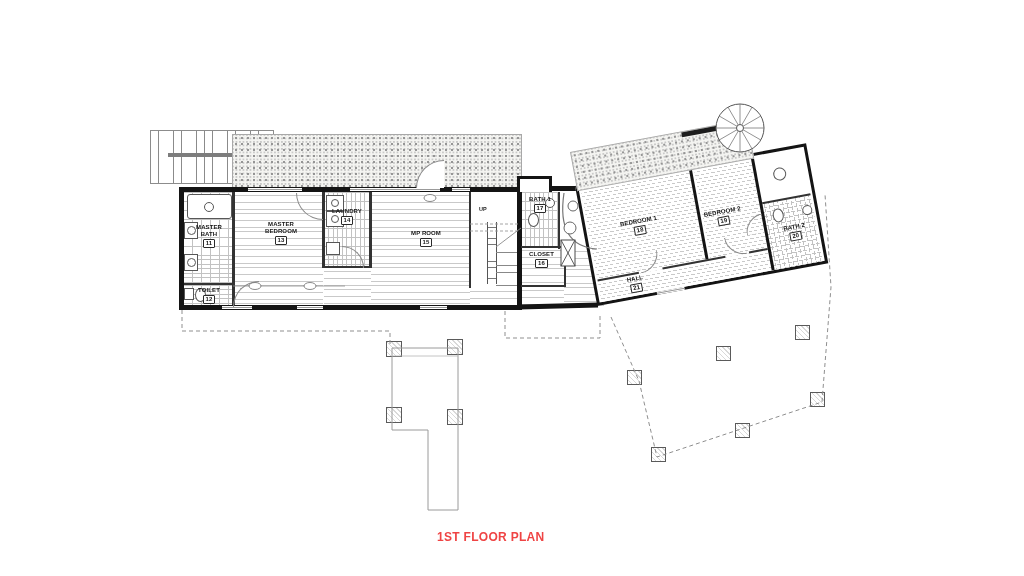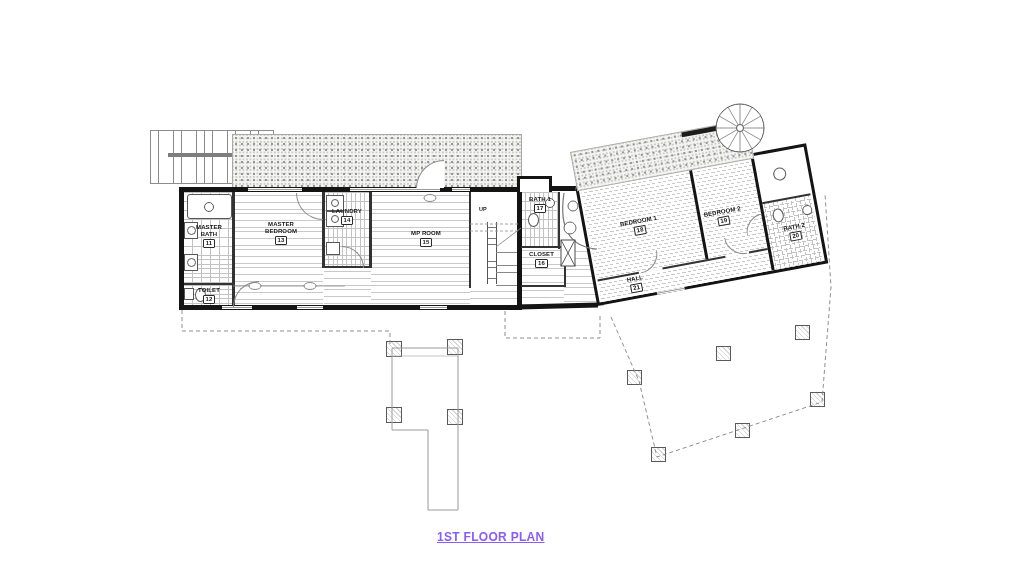--- a/index.html
+++ b/index.html
@@ -37,21 +37,21 @@
   
   .post{width:13px;height:13px;border:1px solid #5a5a5a;
         background:repeating-linear-gradient(45deg,#fff 0 2.5px,#d9d9d9 2.5px 3.4px);}
   
   .rlabel{display:flex;flex-direction:column;align-items:center;z-index:30;
           font-size:6px;line-height:7px;font-weight:bold;color:#151515;
           letter-spacing:.1px;text-align:center;}
   .tag{border:1px solid #2a2a2a;background:#fff;padding:0 2px;margin-top:1px;
        font-size:6px;line-height:7px;font-weight:bold;border-radius:1px;}
   .uplabel{font-size:5.5px;line-height:6px;font-weight:bold;color:#222;z-index:30;}
-  #title{font-size:12px;font-weight:bold;color:#8b5cf6;text-decoration:underline;
+  #title{font-size:12px;font-weight:bold;color:#ef4444;
          letter-spacing:.3px;z-index:40;}
   svg.overlay{position:absolute;left:0;top:0;z-index:20;pointer-events:none;}
 </style>
 </head>
 <body>
 
 <div id="canvas">
 
   <div class="abs vstripes" style="left:150px;top:130px;width:122px;height:52px;border:1px solid #8c8c8c;"></div>
   <div class="abs" style="left:168px;top:153px;width:104px;height:4px;background:#7d7d7d;"></div>

